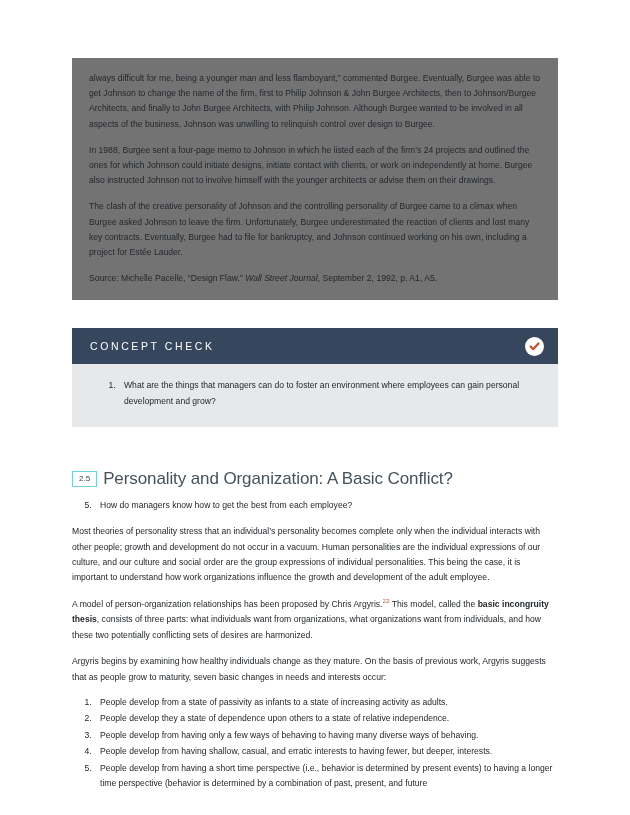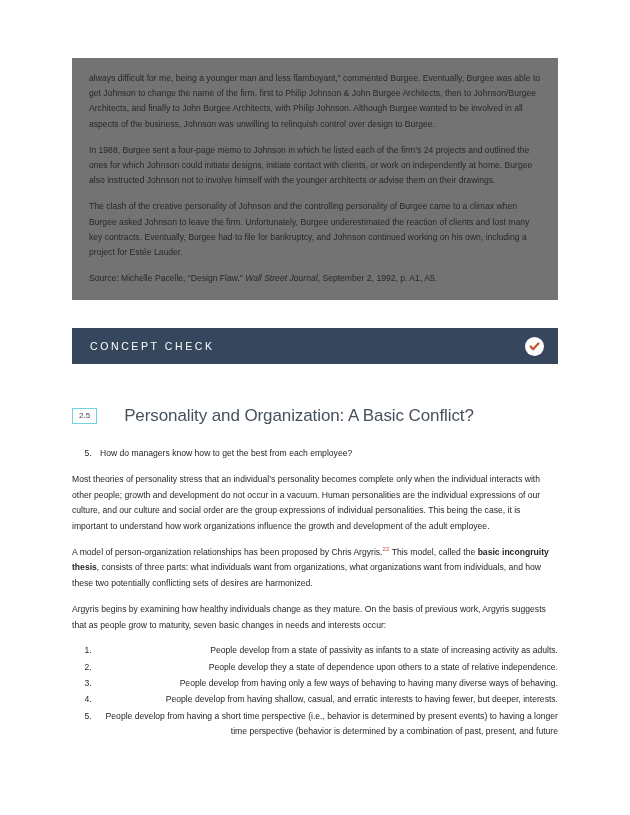--- a/index.html
+++ b/index.html
@@ -120,21 +120,21 @@
     line-height: 15.4px;
     color: #23282c;
     padding-left: 6px;
   }
 
   
   .section-head {
     margin-top: 42px;
     display: flex;
     align-items: center;
-    gap: 27px;
+    gap: 6px;
   }
   .sec-num {
     border: 1.6px solid #6ed3da;
     color: #3b4450;
     font-size: 8px;
     padding: 3px 6px 3px 6px;
     line-height: 1;
     min-width: 16px;
     text-align: center;
     box-sizing: border-box;
@@ -142,21 +142,21 @@
   .sec-title {
     font-size: 17px;
     color: #46515c;
     font-weight: 400;
     letter-spacing: -0.1px;
     white-space: nowrap;
   }
 
   
   .q-list {
-    margin: 20px 0 0 0;
+    margin: 9px 0 0 0;
     padding-left: 22px;
   }
   .q-list li {
     font-size: 8.6px;
     line-height: 15px;
     color: #23282c;
     padding-left: 6px;
   }
 
   .body-p {
@@ -176,21 +176,20 @@
   .num-list {
     margin: 10px 0 0 0;
     padding-left: 22px;
   }
   .num-list li {
     font-size: 8.6px;
     line-height: 15.4px;
     color: #23282c;
     padding-left: 6px;
     margin-bottom: 1px;
-    text-align: right;
   }
 </style>
 </head>
 <body>
 
 <div class="page">
 
 
   <div class="content">
 
@@ -203,20 +202,25 @@
 
     <div class="concept-check">
       <div class="cc-header">
         <span class="cc-title">CONCEPT CHECK</span>
         <span class="cc-badge">
           <svg width="13" height="13" viewBox="0 0 13 13" aria-hidden="true">
             <path d="M2.6 6.6 L5.1 9.2 L10.4 3.4" fill="none" stroke="#c9522a" stroke-width="2.2" stroke-linecap="round" stroke-linejoin="round"></path>
           </svg>
         </span>
       </div>
+      <div class="cc-body">
+        <ol>
+          <li>What are the things that managers can do to foster an environment where employees can gain personal development and grow?</li>
+        </ol>
+      </div>
     </div>
 
     <div class="section-head">
       <span class="sec-num">2.5</span>
       <span class="sec-title">Personality and Organization: A Basic Conflict?</span>
     </div>
 
     <ol class="q-list" start="5">
       <li>How do managers know how to get the best from each employee?</li>
     </ol>

